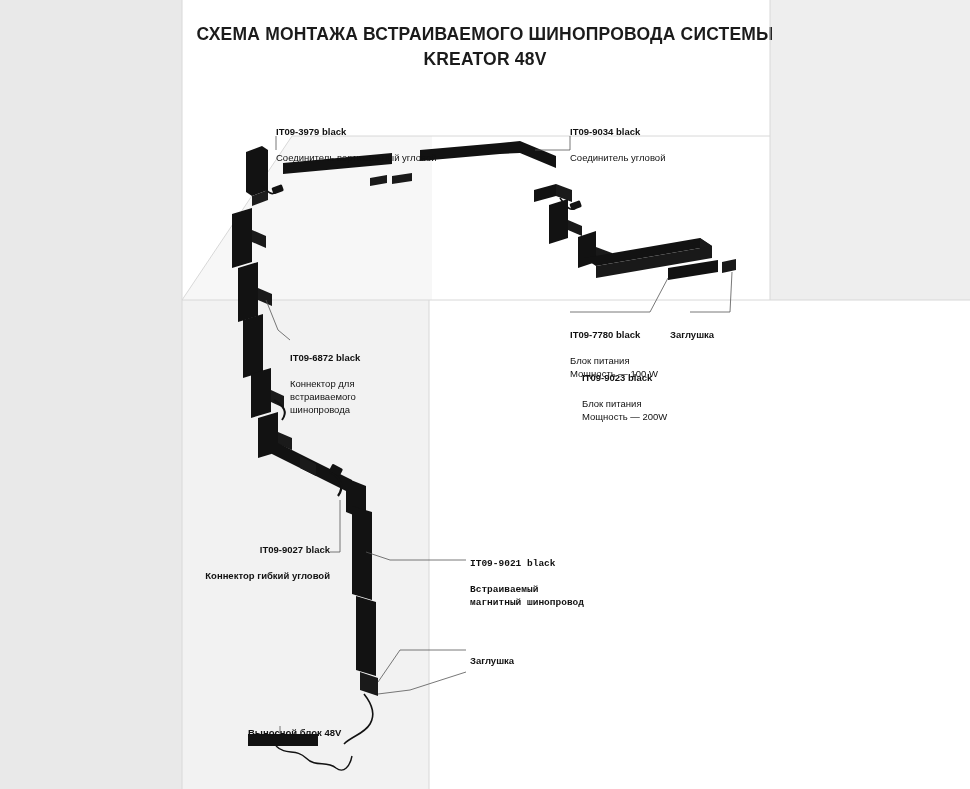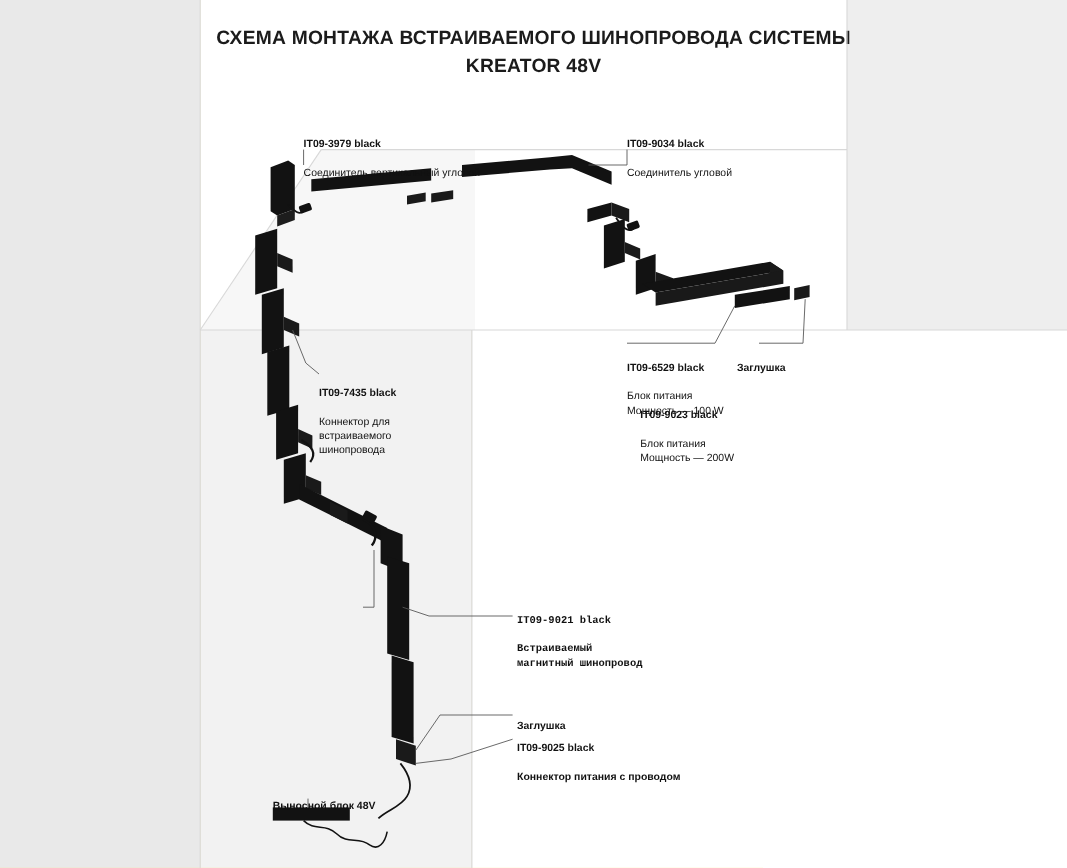--- a/index.html
+++ b/index.html
@@ -223,55 +223,55 @@
     <div class="sub">IT09-3979 black</div>
     <div>Соединитель вертикальный угловой</div>
   </div>
 
   <div class="label label-left" style="left:570px; top:112px;">
     <div class="sub">IT09-9034 black</div>
     <div>Соединитель угловой</div>
   </div>
 
   <div class="label label-left" style="left:570px; top:315px;">
-    <div class="sub">IT09-6529 black</div>
+    <div class="sub">IT09-7780 black</div>
     <div>Блок питания
 Мощность — 100 W</div>
   </div>
 
   <div class="label label-left" style="left:582px; top:358px;">
     <div class="sub">IT09-9023 black</div>
     <div>Блок питания
 Мощность — 200W</div>
   </div>
 
   <div class="label label-left" style="left:670px; top:315px;">
     <div class="sub">Заглушка</div>
   </div>
 
   <div class="label label-left" style="left:290px; top:338px;">
-    <div class="sub">IT09-7435 black</div>
+    <div class="sub">IT09-6872 black</div>
     <div>Коннектор  для
 встраиваемого
 шинопровода</div>
   </div>
 
+  <div class="label label-right" style="left:150px; top:530px; width:180px;">
+    <div class="sub">IT09-9027 black</div>
+    <div class="sub">Коннектор гибкий угловой</div>
+  </div>
 
   <div class="label label-left" style="left:470px; top:544px;font-family:Liberation Mono, monospace;">
     <div class="sub">IT09-9021 black</div>
     <div class="sub">Встраиваемый
 магнитный шинопровод</div>
   </div>
 
   <div class="label label-left" style="left:470px; top:641px;">
     <div class="sub">Заглушка</div>
   </div>
 
-  <div class="label label-left" style="left:470px; top:661px;">
-    <div class="sub">IT09-9025 black</div>
-    <div class="sub">Коннектор питания с проводом</div>
-  </div>
 
   <div class="label label-left" style="left:248px; top:713px;">
     <div class="sub">Выносной блок 48V</div>
   </div>
 
 </div>
 
 </body></html>

